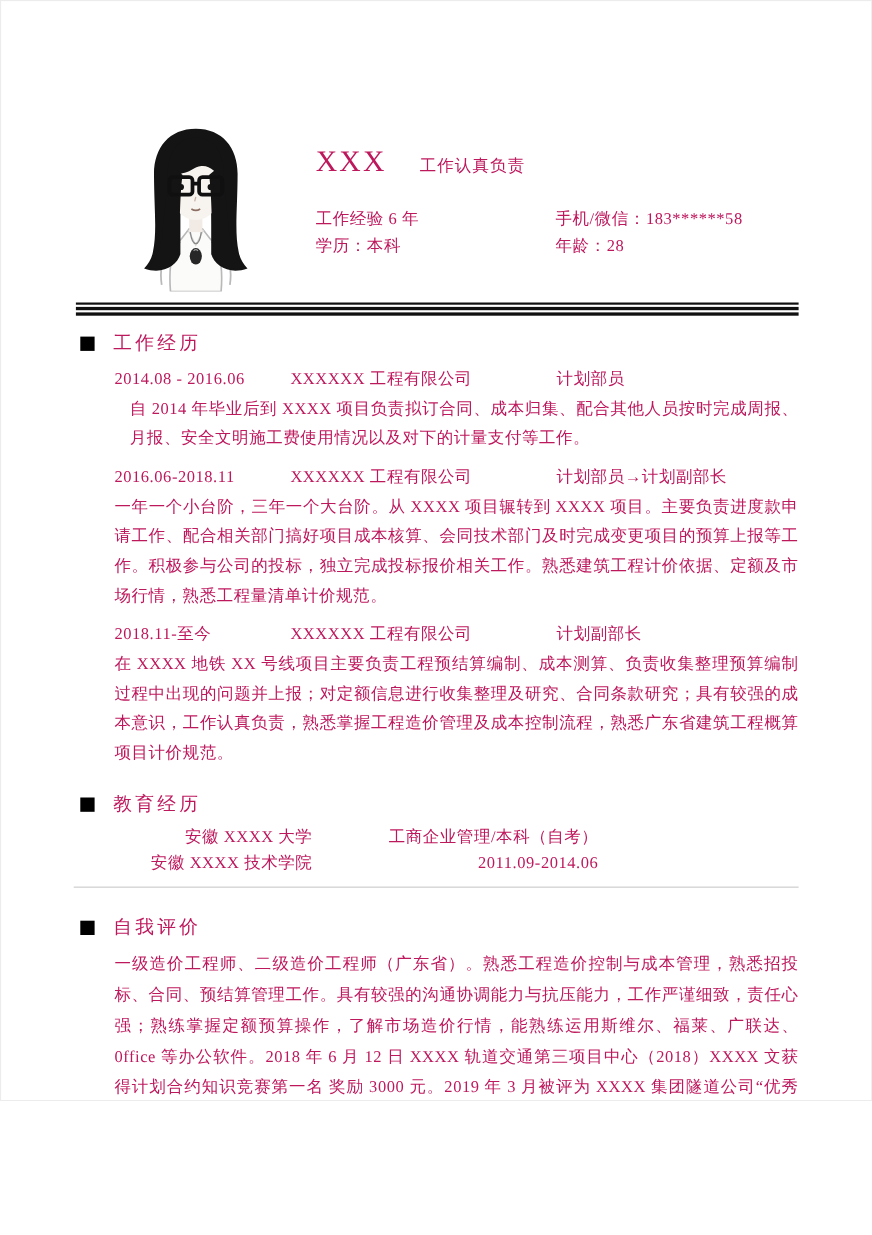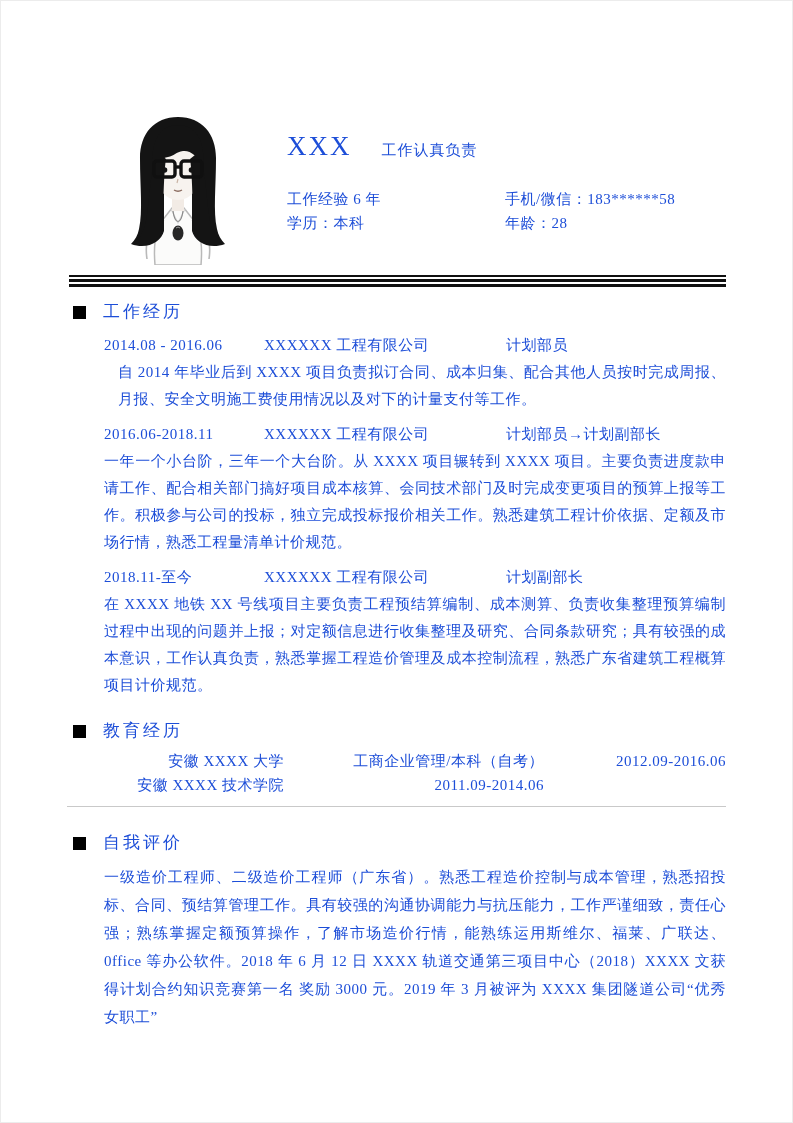--- a/index.html
+++ b/index.html
@@ -1,24 +1,24 @@
 <!DOCTYPE html>
 <html lang="zh"><head>
 <meta charset="utf-8">
 <style>
   * { margin:0; padding:0; box-sizing:border-box; }
   html,body { background:#ffffff; }
   .page {
     position:relative;
-    width:793px; height:1123px;
+    width:793px; height:1001px;
     background:#ffffff;
     border:1px solid #ececec;
     overflow:hidden;
     font-family:"Liberation Serif","DejaVu Serif",serif;
-    color:#1d4ed8;
+    color:#be185d;
   }
 
   
   .header { display:flex; margin:112px 66px 0 118px; }
   .avatar { width:118px; height:152px; flex:none; }
   .avatar svg { width:100%; height:100%; display:block; }
   .header-right { margin-left:50px; flex:1; padding-top:16px; }
   .name-row { display:flex; align-items:baseline; line-height:34px; }
   .name { font-size:27px; letter-spacing:2px; }
   .job-title { font-size:15px; margin-left:30px; letter-spacing:1px; }
@@ -173,21 +173,20 @@
 
   <div class="section" style="margin-top:20px">
     <div class="sec-head">
       <span class="bullet"></span>
       <span class="sec-title">教育经历</span>
     </div>
     <div class="sec-body edu-rows">
       <div class="edu-row">
         <span>安徽 XXXX 大学</span>
         <span>工商企业管理/本科（自考）</span>
-        <span>2012.09-2016.06</span>
       </div>
       <div class="edu-row">
         <span>安徽 XXXX 技术学院</span>
         <span>2011.09-2014.06</span>
       </div>
     </div>
     <div class="thin-line"></div>
   </div>
 
   <div class="section sec-self">

